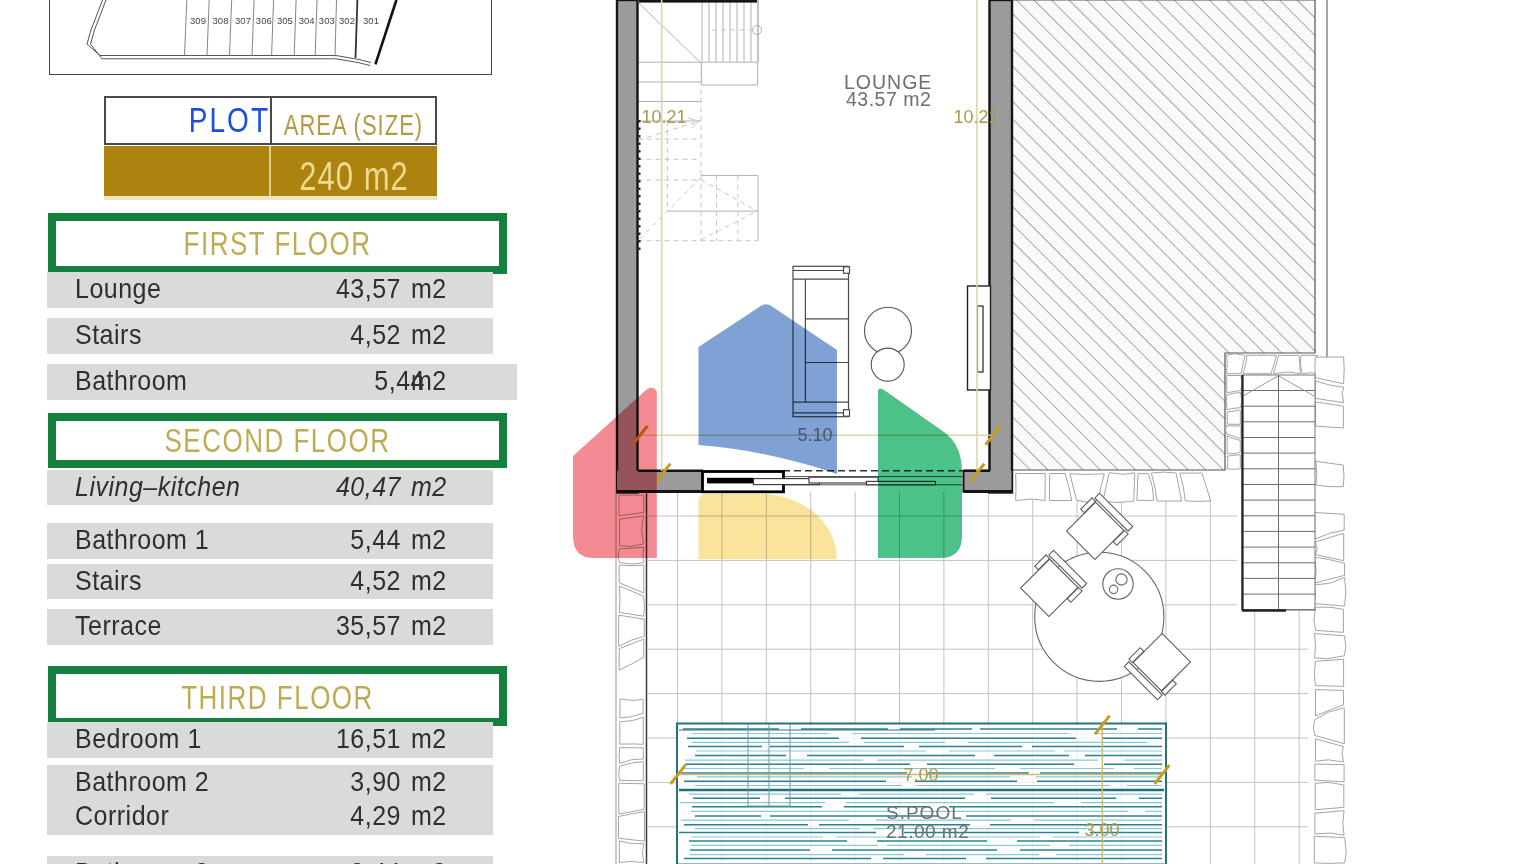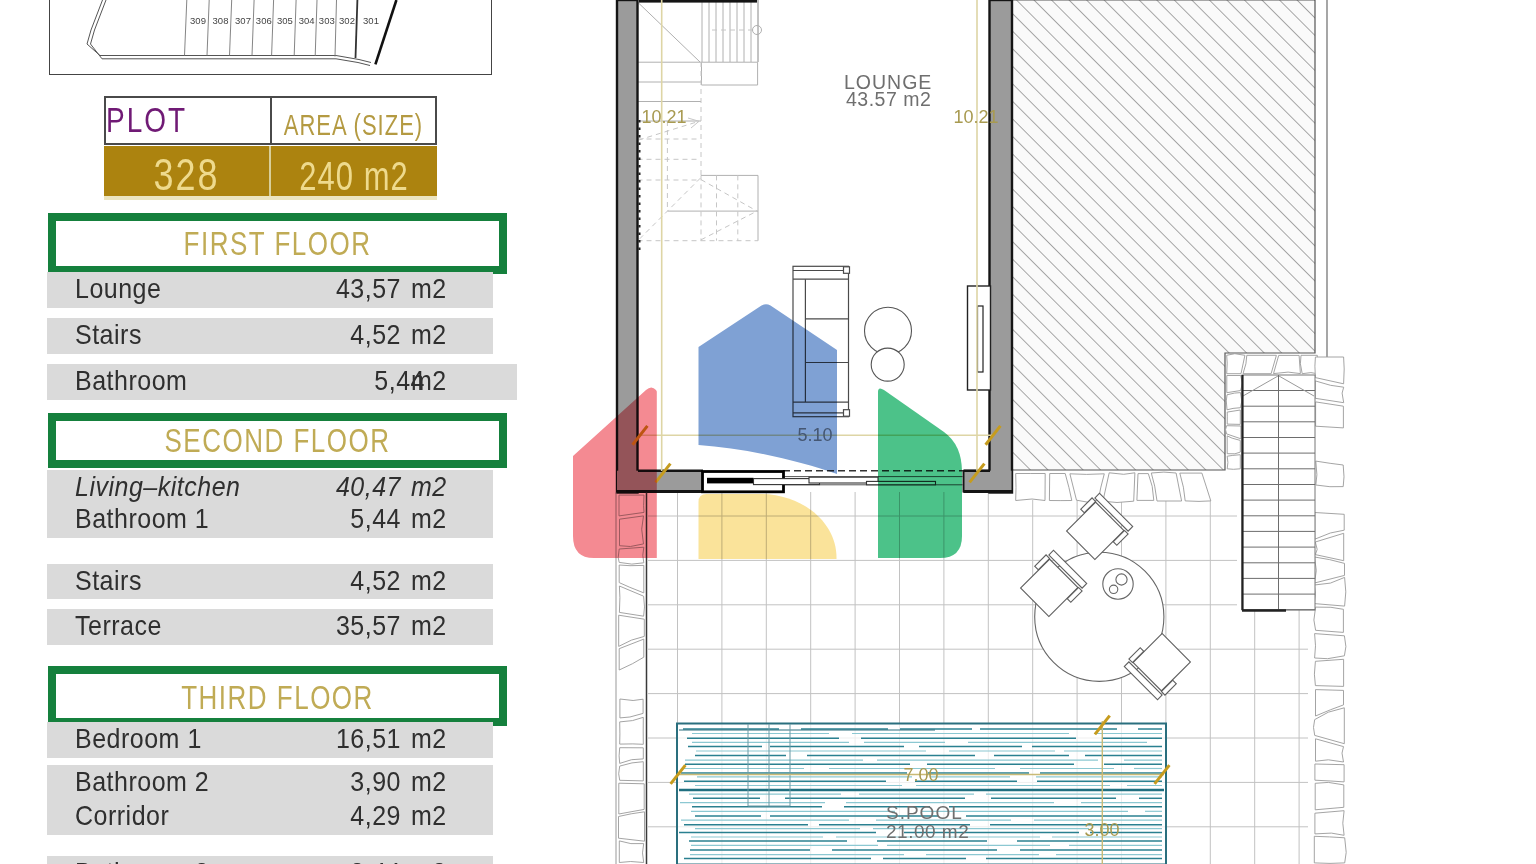--- a/index.html
+++ b/index.html
@@ -43,27 +43,26 @@
         <text x="235.9" y="24">305</text>
         <text x="257.6" y="24">304</text>
 <text x="277.8" y="24">303</text>
         <text x="298" y="24">302</text>
         <text x="322" y="24">301</text>
 </g>
 </svg>
 
 <div style="position:absolute;left:104px;top:96px;width:329px;height:45px;border:2px solid #4a4a4a;background:#fff;white-space:nowrap;">
 <div style="position:absolute;left:164px;top:0;width:2px;height:45px;background:#4a4a4a;"></div>
-<div style="position:absolute;left:0;top:7px;width:164px;text-align:left;color:#701a75;font-size:28px;letter-spacing:2px;"><span style="display:inline-block;transform:scaleY(1.25)">PLOT</span></div>
+<div style="position:absolute;left:0;top:7px;width:164px;text-align:right;color:#1d4ed8;font-size:28px;letter-spacing:2px;"><span style="display:inline-block;transform:scaleY(1.25)">PLOT</span></div>
 <div style="position:absolute;left:166px;top:15px;width:163px;text-align:center;color:#b49a42;font-size:22px;letter-spacing:1px;"><span style="display:inline-block;transform:scaleY(1.3)">AREA (SIZE)</span></div>
 </div>
 
 <div style="position:absolute;left:104px;top:145.5px;width:333px;height:50.5px;background:#ac830f;white-space:nowrap;">
 <div style="position:absolute;left:165px;top:0;width:2px;height:50.5px;background:#d8cf9a;"></div>
-<div style="position:absolute;left:0;top:8px;width:165px;text-align:center;color:#eeda8d;font-size:36px;letter-spacing:2px;"><span style="display:inline-block;transform:scaleY(1.22)">328</span></div>
 <div style="position:absolute;left:167px;top:13px;width:166px;text-align:center;color:#eeda8d;font-size:31px;letter-spacing:1px;"><span style="display:inline-block;transform:scaleY(1.32)">240 m2</span></div>
 </div>
 
 <div style="position:absolute;left:104px;top:196px;width:333px;height:4px;background:#ece5c0;"></div>
 
 <div class="fhead" style="top:212.5px;height:45px;line-height:47px;"><span>FIRST FLOOR</span></div>
 
 <div class="row" style="top:272.4px;height:35.5px;">
       <span class="lbl">Lounge</span>
       <span class="val">43,57</span>
@@ -83,21 +82,21 @@
     </div>
 
 <div class="fhead" style="top:413.4px;height:39px;line-height:41px;"><span>SECOND FLOOR</span></div>
 
 <div class="row" style="top:469.8px;height:35.5px;font-style:italic;">
       <span class="lbl">Living–kitchen</span>
       <span class="val">40,47</span>
       <span class="m2">m2</span>
     </div>
 
-<div class="row" style="top:502px;height:35.5px;text-decoration:underline;">
+<div class="row" style="top:523px;height:35.5px;text-decoration:underline;">
       <span class="lbl">Bathroom 1</span>
       <span class="val">5,44</span>
       <span class="m2">m2</span>
     </div>
 
 <div class="row" style="top:563.8px;height:35.5px;">
       <span class="lbl">Stairs</span>
       <span class="val">4,52</span>
       <span class="m2">m2</span>
     </div>

